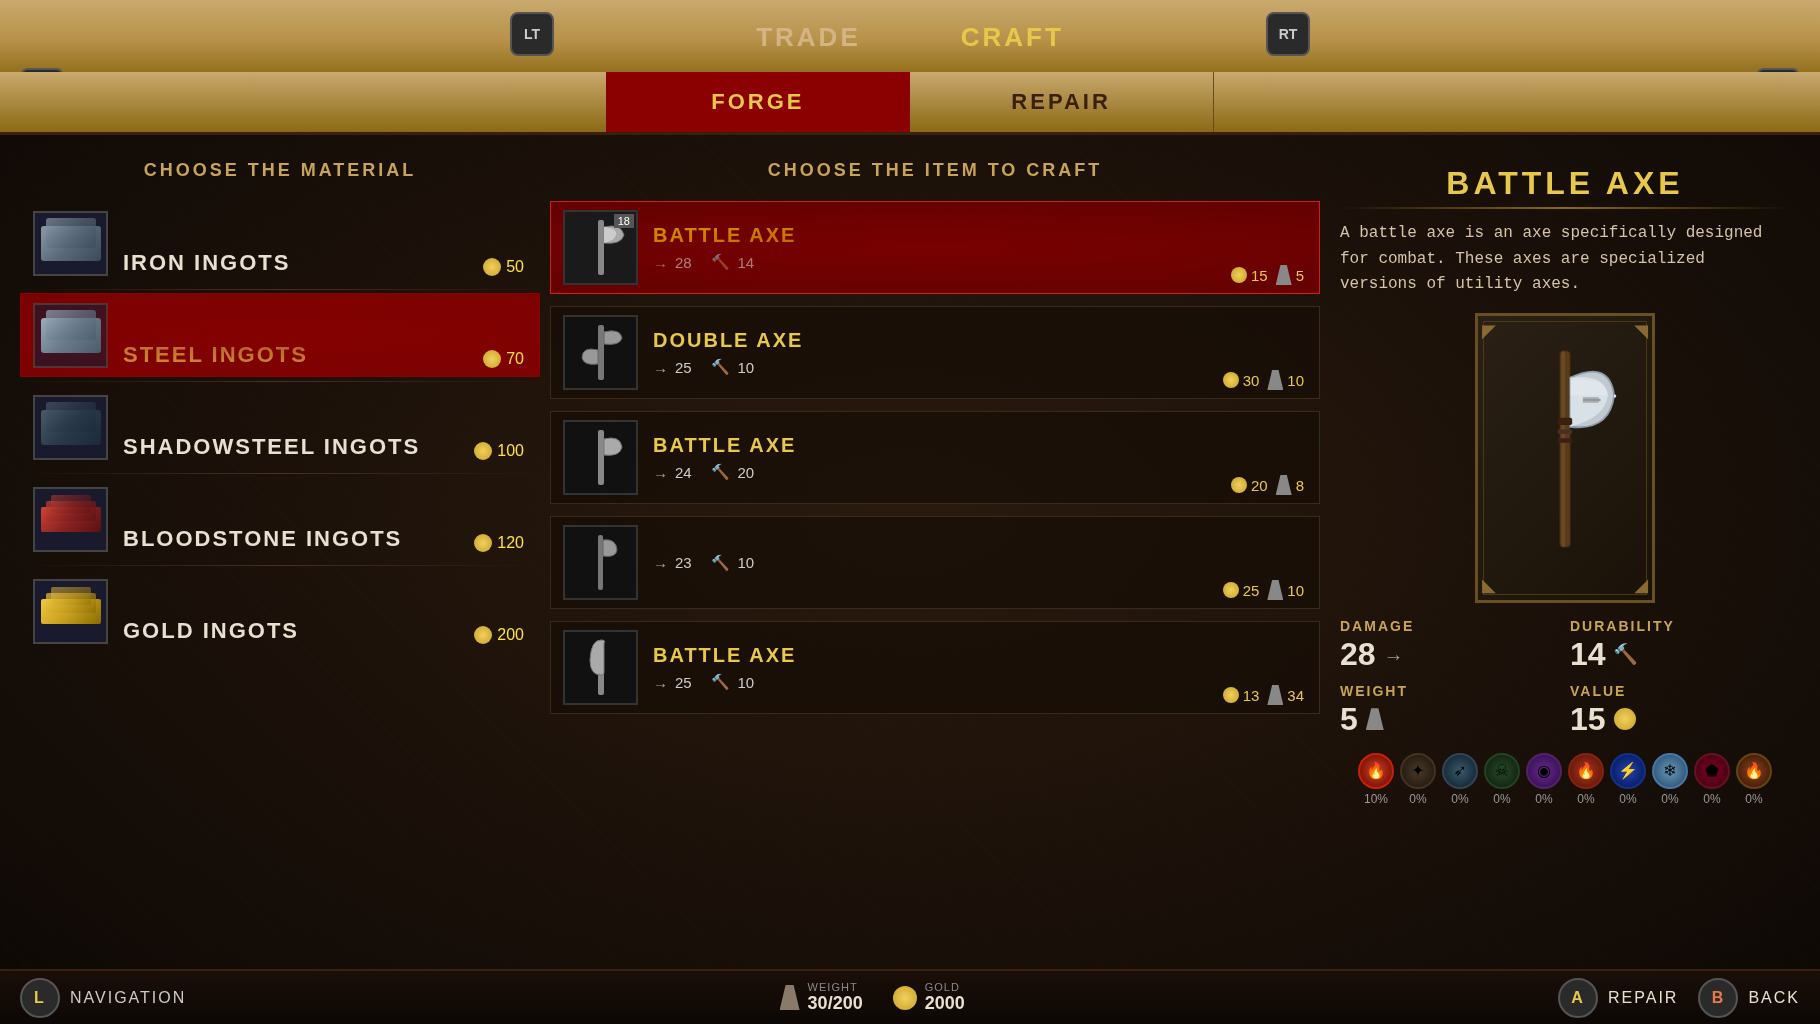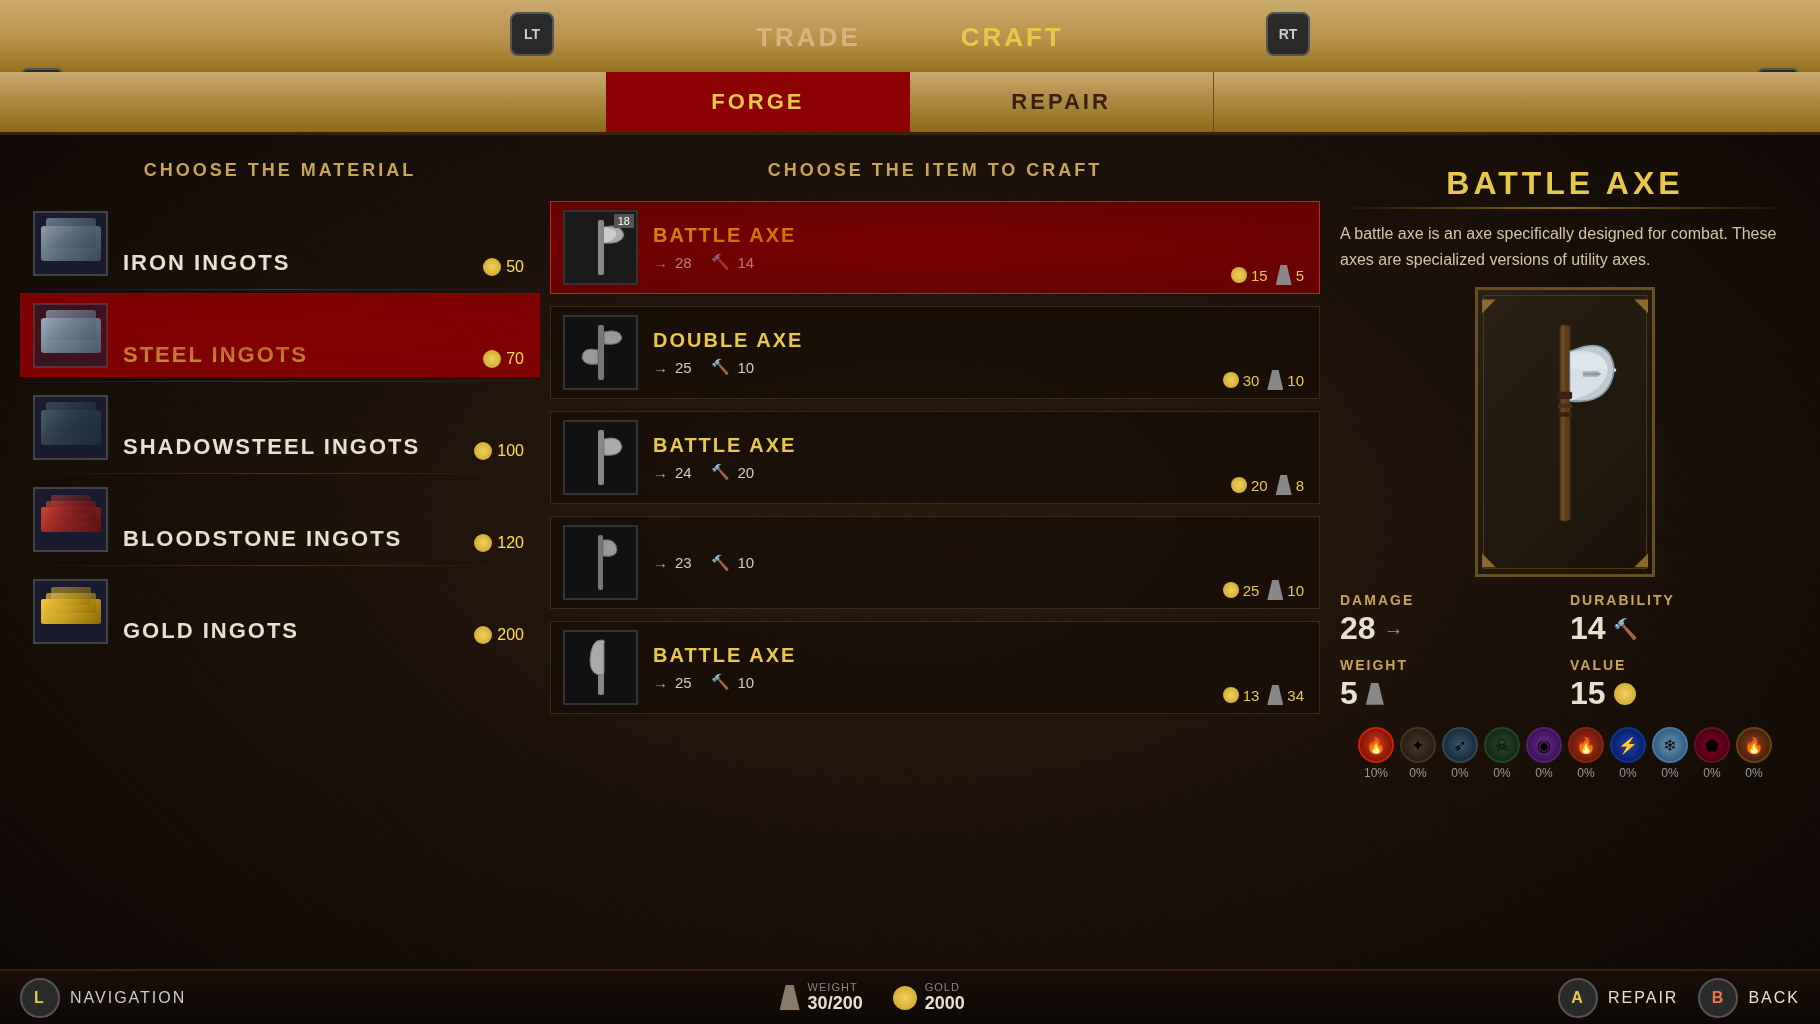--- a/index.html
+++ b/index.html
@@ -301,20 +301,21 @@
     .title-divider {
       height: 2px;
       background: linear-gradient(90deg, transparent, #8B6914, transparent);
       margin-bottom: 12px;
     }
     .item-description {
       color: #d4c4a8;
       font-size: 16px;
       line-height: 1.6;
       margin-bottom: 15px;
+      font-family: Liberation Mono, monospace;
     }
     .item-preview {
       width: 180px;
       height: 290px;
       background: linear-gradient(135deg, #2a2015 0%, #1a1208 100%);
       border: 3px solid #6a5020;
       margin: 0 auto 15px;
       display: flex;
       align-items: center;
       justify-content: center;

